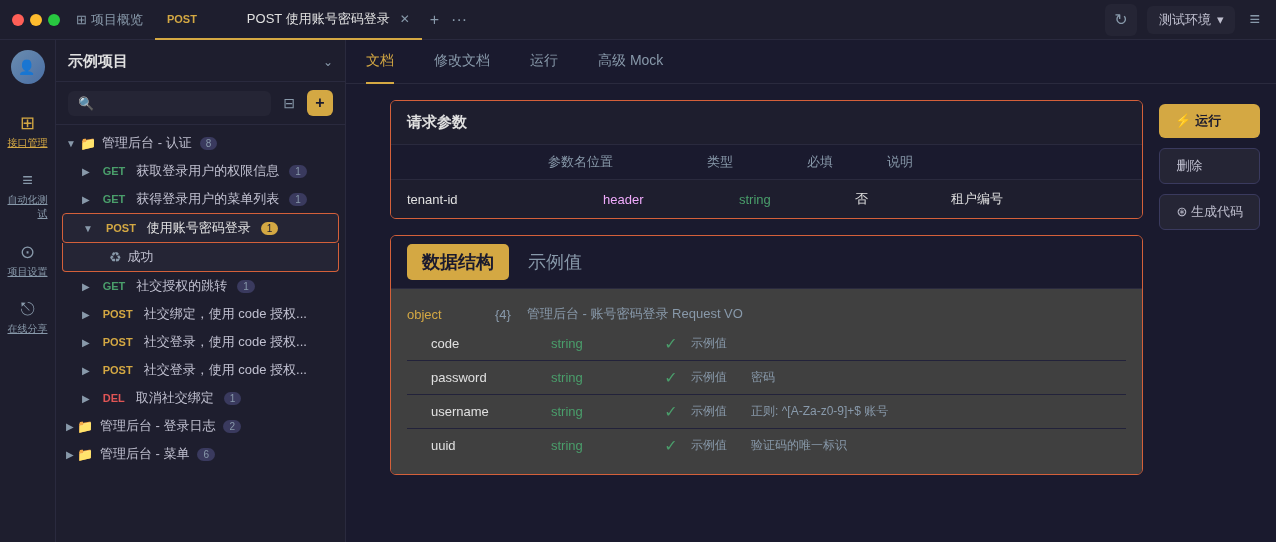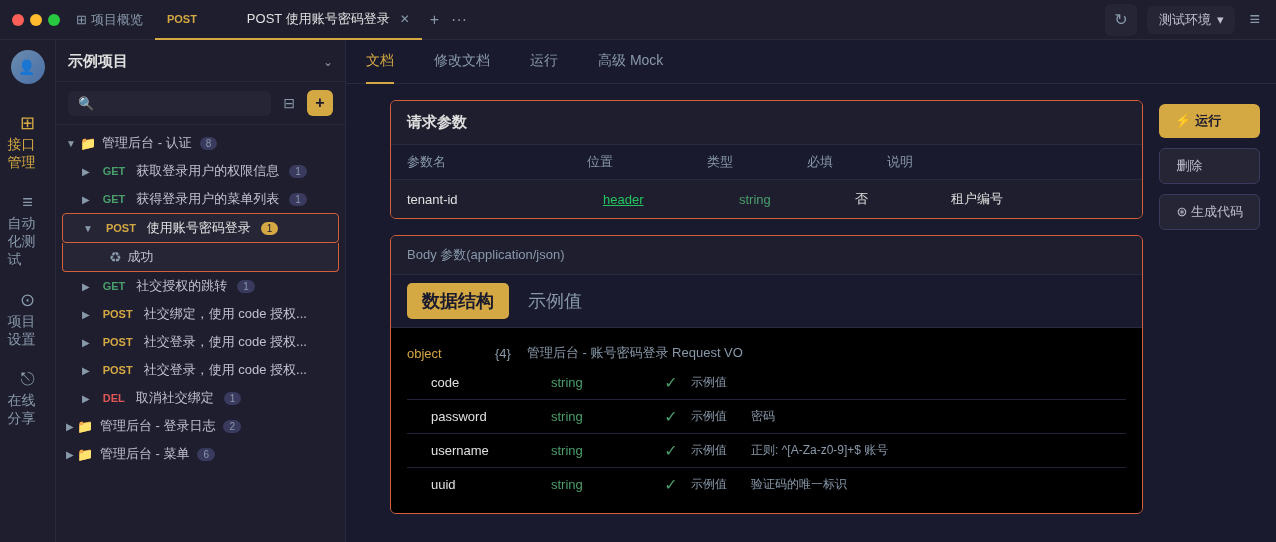--- a/index.html
+++ b/index.html
@@ -47,23 +47,24 @@
       border-radius: 6px;
       cursor: pointer;
       width: 48px;
     }
     .sidebar-icon-item .icon-symbol {
       font-size: 18px;
       margin-bottom: 2px;
       color: #8899aa;
     }
     .sidebar-icon-item .icon-label {
-      font-size: 14px;
-      color: #8899aa;
-      text-align: left;
+      font-size: 10px;
+      color: #8899aa;
+      text-align: right;
+      text-decoration: underline;
     }
     .sidebar-icon-item.active .icon-symbol,
     .sidebar-icon-item.active .icon-label { color: #d4a843; }
 
     
     .nav-panel {
       width: 290px;
       background: #1e1e2e;
       display: flex;
       flex-direction: column;
@@ -344,26 +345,26 @@
       border-bottom: 1px solid #22223a;
       align-items: center;
       gap: 16px;
     }
     .table-row:last-child { border-bottom: none; }
     .col-name { width: 180px; font-size: 13px; color: #e0e0e0; }
     .col-pos { width: 120px; font-size: 13px; }
     .col-type { width: 100px; font-size: 13px; }
     .col-required { width: 80px; font-size: 13px; color: #e0e0e0; }
     .col-desc { flex: 1; font-size: 13px; color: #e0e0e0; }
-    .col-header-name { width: 180px; }
+    .col-header-name { width: 180px; text-align: right; }
     .col-header-pos { width: 120px; }
     .col-header-type { width: 100px; }
     .col-header-req { width: 80px; }
     .type-string { color: #4a9e6b; }
-    .type-header { color: #22c55e; text-decoration: underline; }
+    .type-header { color: #f0abfc; }
 
     
     .body-section {
       border: 1.5px solid #d4603a;
       border-radius: 6px;
       overflow: hidden;
     }
     .body-section-header {
       padding: 10px 16px;
       font-size: 13px;
@@ -385,21 +386,21 @@
       cursor: pointer;
       color: #8899aa;
       border: 1px solid transparent;
     }
     .body-tab.active {
       background: #d4a843;
       color: #1a1a2e;
       font-weight: 600;
     }
     .body-content {
-      background: #000000;
+      background: #404040;
       padding: 12px 16px;
     }
     .object-row {
       display: flex;
       align-items: center;
       gap: 8px;
       padding: 4px 0;
       font-size: 13px;
     }
     .object-key {
@@ -698,23 +699,20 @@
                 <span class="col-name">tenant-id</span>
                 <span class="col-pos type-header">header</span>
                 <span class="col-type type-string">string</span>
                 <span class="col-required">否</span>
                 <span class="col-desc">租户编号</span>
               </div>
             </div>
           </div>
 
           <div class="body-section">
-            <div class="body-section-header">
-              <span>Body 参数(application/json)</span>
-            </div>
             <div class="body-tabs">
               <div class="body-tab active">数据结构</div>
               <div class="body-tab">示例值</div>
             </div>
             <div class="body-content">
 
               <div class="object-row">
                 <span class="object-key">object</span>
                 <span class="object-count">{4}</span>
                 <span class="object-desc">管理后台 - 账号密码登录 Request VO</span>

